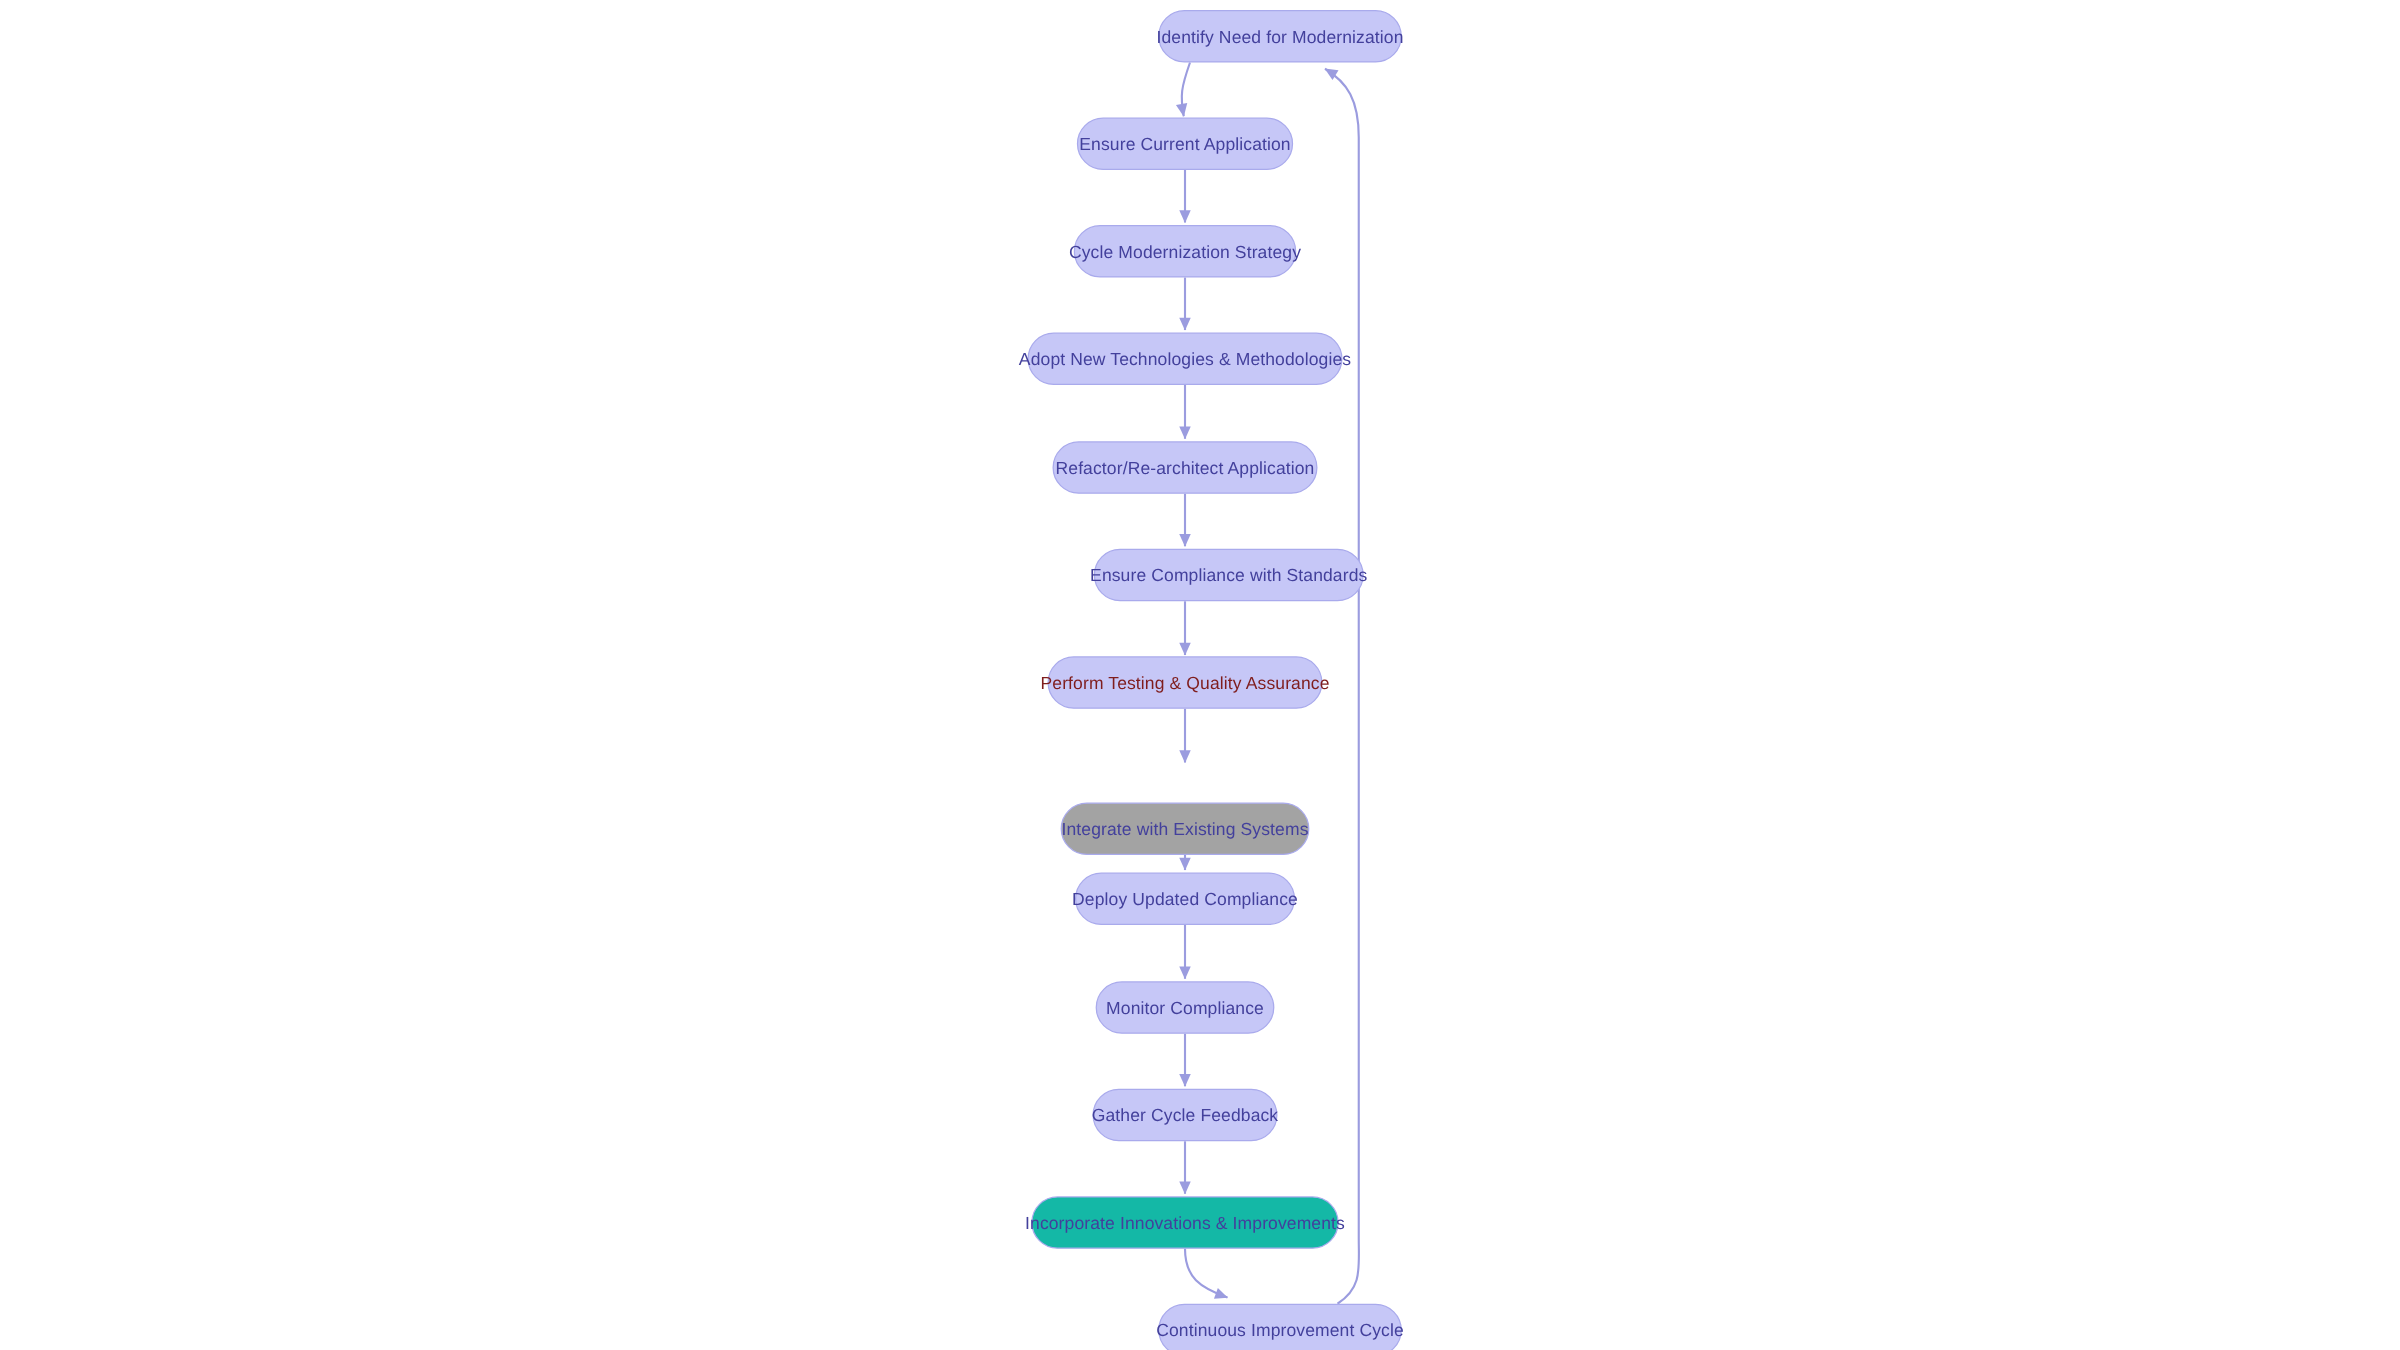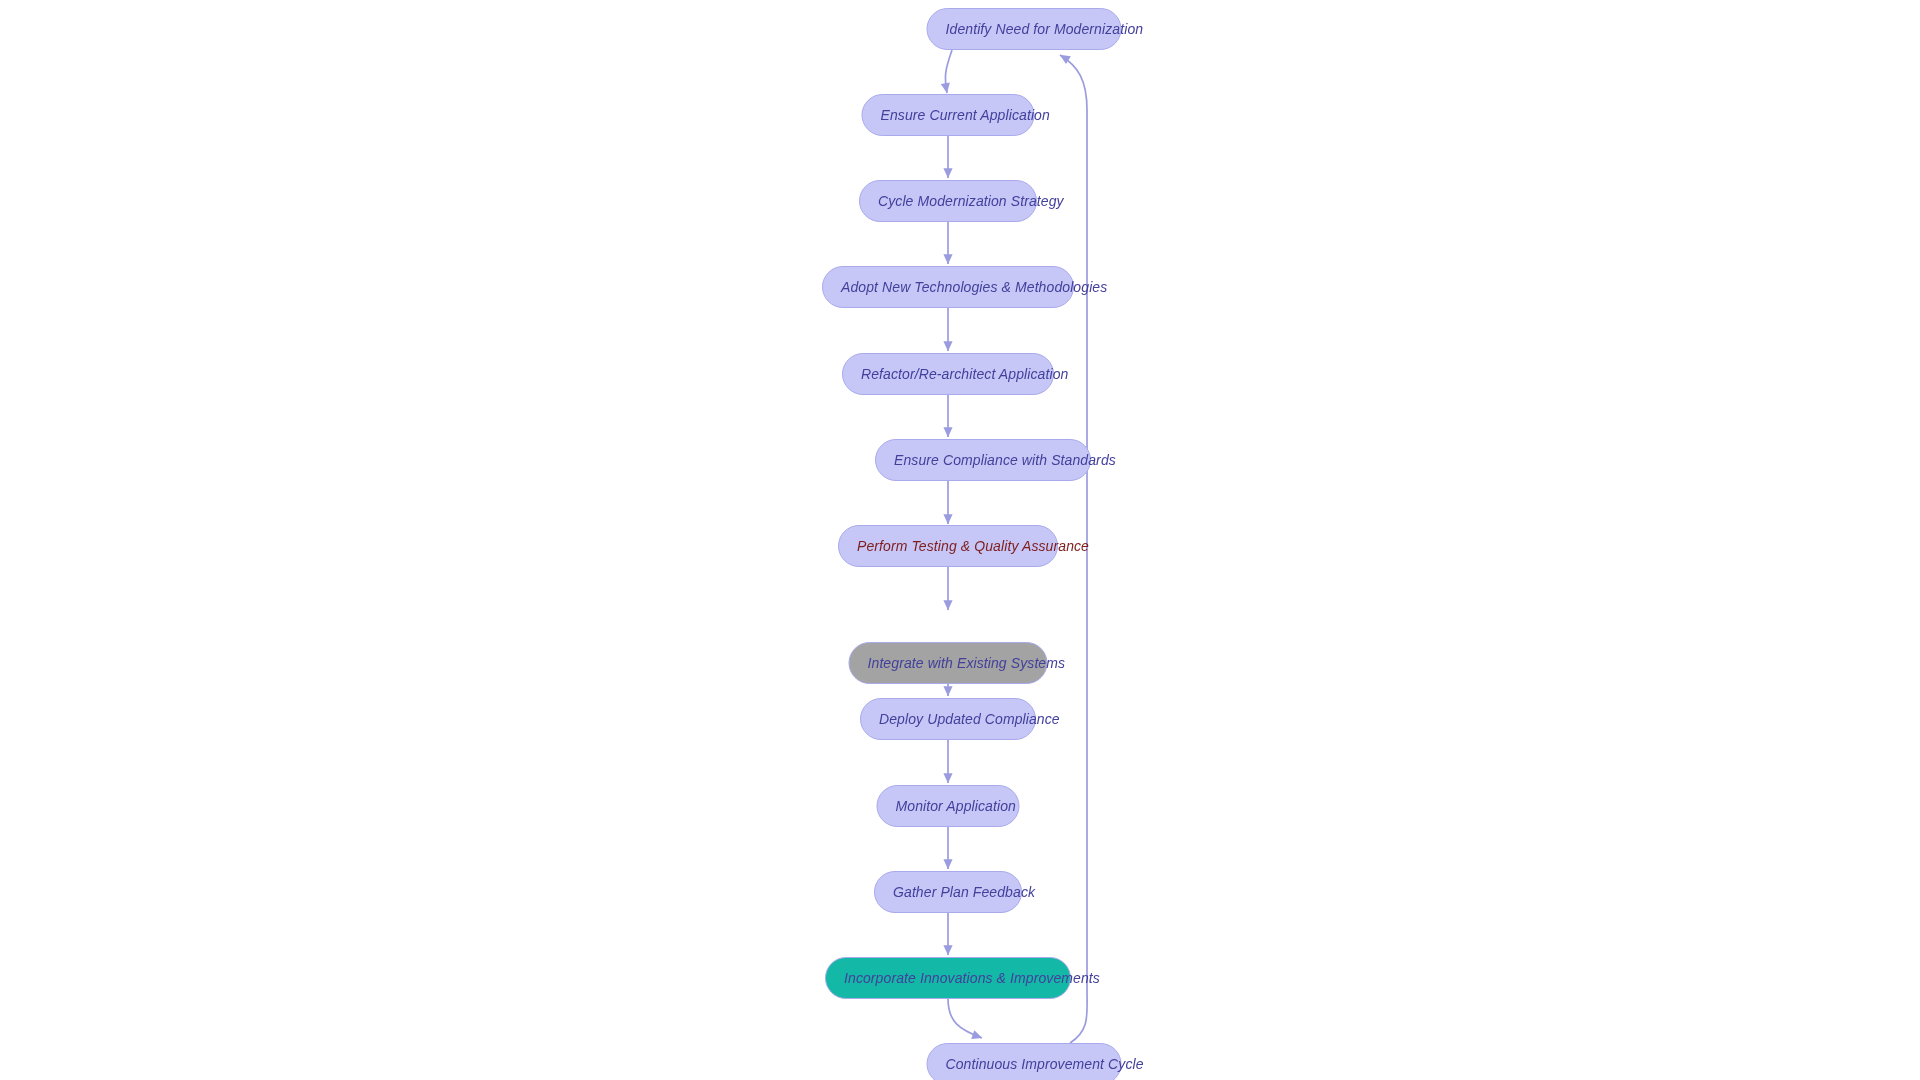--- a/index.html
+++ b/index.html
@@ -27,32 +27,32 @@
     width: 1920px;
     height: 1080px;
     pointer-events: none;
   }
 
   .flow-node {
     position: absolute;
     box-sizing: border-box;
     display: flex;
     align-items: center;
+    justify-content: center;
     background: #c6c7f7;
     border: 1px solid #a9aaec;
     border-radius: 999px;
     color: #43409c;
     font-family: "Liberation Sans", sans-serif;
     font-size: 14px;
     font-weight: 400;
     letter-spacing: 0.1px;
     white-space: nowrap;
     transform: translate(-50%, -50%);
     height: 42px;
-    font-style: italic;
   }
 
   .flow-node .node-label {
     display: block;
     padding: 0 18px;
     line-height: 1;
   }
 </style>
 </head>
 <body>
@@ -104,24 +104,24 @@
       <div class="flow-node" style="left: 948px; top: 546px; width: 220px; background: rgb(198, 199, 247); border-color: rgb(169, 170, 236); color: #7f1d1d;">
         <span class="node-label">Perform Testing &amp; Quality Assurance</span>
       </div>
       <div class="flow-node" style="left: 948px; top: 663px; width: 199px; background: #a3a3a3; border-color: rgb(169, 170, 236); color: rgb(67, 64, 156);">
         <span class="node-label">Integrate with Existing Systems</span>
       </div>
       <div class="flow-node" style="left: 948px; top: 719px; width: 176px; background: rgb(198, 199, 247); border-color: rgb(169, 170, 236); color: rgb(67, 64, 156);">
         <span class="node-label">Deploy Updated Compliance</span>
       </div>
       <div class="flow-node" style="left: 948px; top: 806px; width: 143px; background: rgb(198, 199, 247); border-color: rgb(169, 170, 236); color: rgb(67, 64, 156);">
-        <span class="node-label">Monitor Application</span>
+        <span class="node-label">Monitor Compliance</span>
       </div>
       <div class="flow-node" style="left: 948px; top: 892px; width: 148px; background: rgb(198, 199, 247); border-color: rgb(169, 170, 236); color: rgb(67, 64, 156);">
-        <span class="node-label">Gather Plan Feedback</span>
+        <span class="node-label">Gather Cycle Feedback</span>
       </div>
       <div class="flow-node" style="left: 948px; top: 978px; width: 246px; background: #14b8a6; border-color: rgb(169, 170, 236); color: rgb(67, 64, 156);">
         <span class="node-label">Incorporate Innovations &amp; Improvements</span>
       </div>
       <div class="flow-node" style="left: 1024px; top: 1064px; width: 195px; background: rgb(198, 199, 247); border-color: rgb(169, 170, 236); color: rgb(67, 64, 156);">
         <span class="node-label">Continuous Improvement Cycle</span>
       </div>
     </div>
 
 </div>

